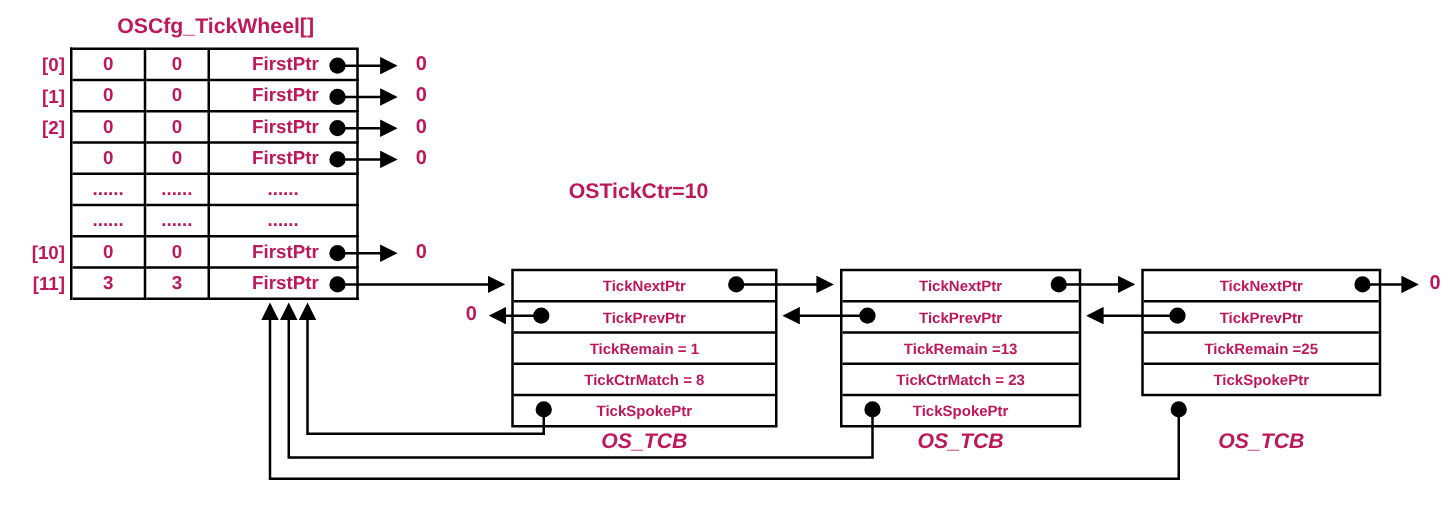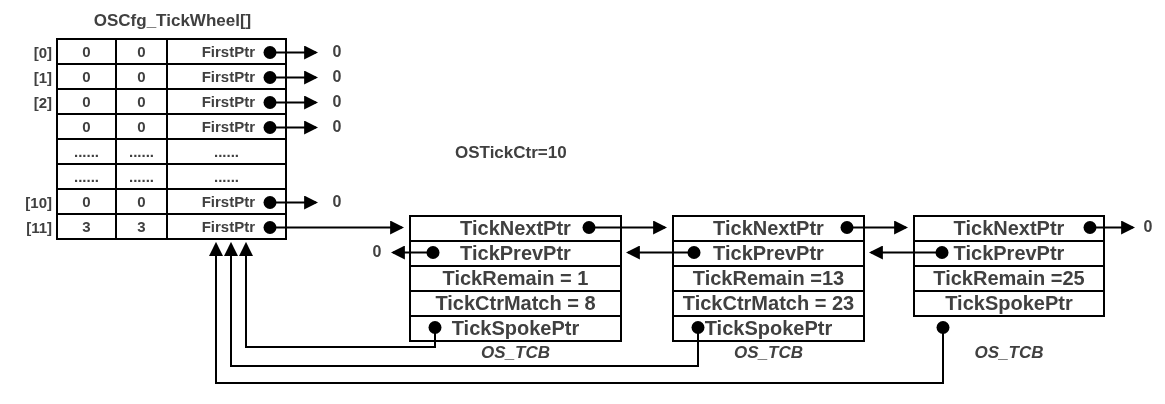--- a/index.html
+++ b/index.html
@@ -1,21 +1,21 @@
 <!DOCTYPE html>
 <html><head>
 <meta charset="utf-8">
 <style>
   html, body { margin: 0; padding: 0; background: #ffffff; }
   .stage {
     position: relative;
     width: 1165px;
     height: 404px;
     background: #ffffff;
-    color: #404040;
+    color: #be185d;
     font-family: "Liberation Sans", sans-serif;
     font-weight: 700;
     overflow: hidden;
   }
   .title {
     position: absolute;
     left: 58px; top: 11px; width: 229px;
     text-align: center;
     font-size: 17px;
   }
@@ -66,21 +66,21 @@
   .tcb1 { left: 409px; width: 213px; }
   .tcb2 { left: 672px; width: 193px; }
   .tcb3 { left: 913px; width: 192px; }
   .tcb-row {
     height: 25px;
     box-sizing: border-box;
     border-bottom: 2px solid #000;
     display: flex;
     align-items: center;
     justify-content: center;
-    font-size: 20px;
+    font-size: 12px;
   }
   .tcb-row.last { border-bottom: none; height: 23px; }
   .tcb-footer {
     position: absolute;
     top: 342px;
     height: 22px; line-height: 22px;
     text-align: center;
     font-size: 17px;
     font-style: italic;
   }

